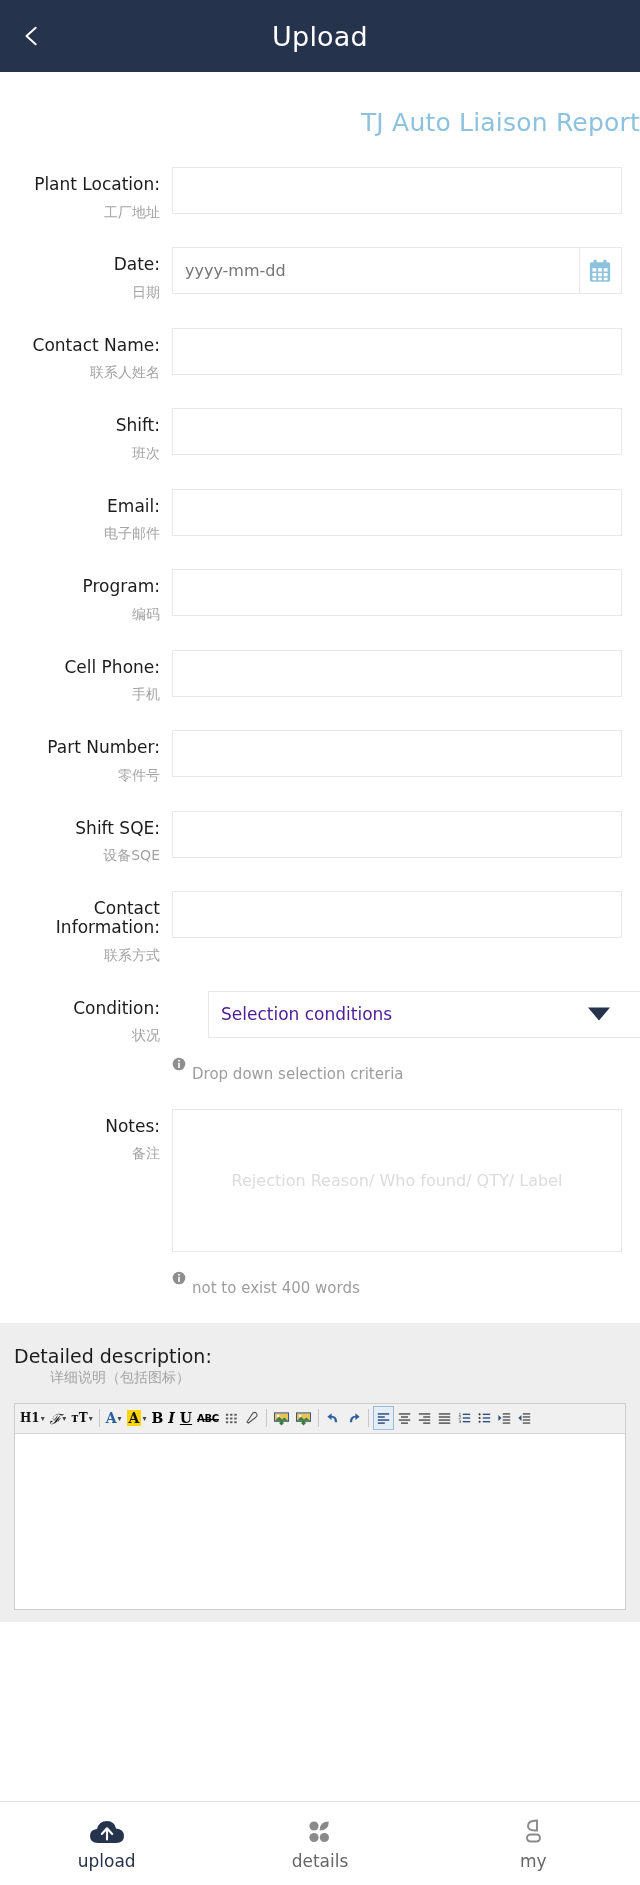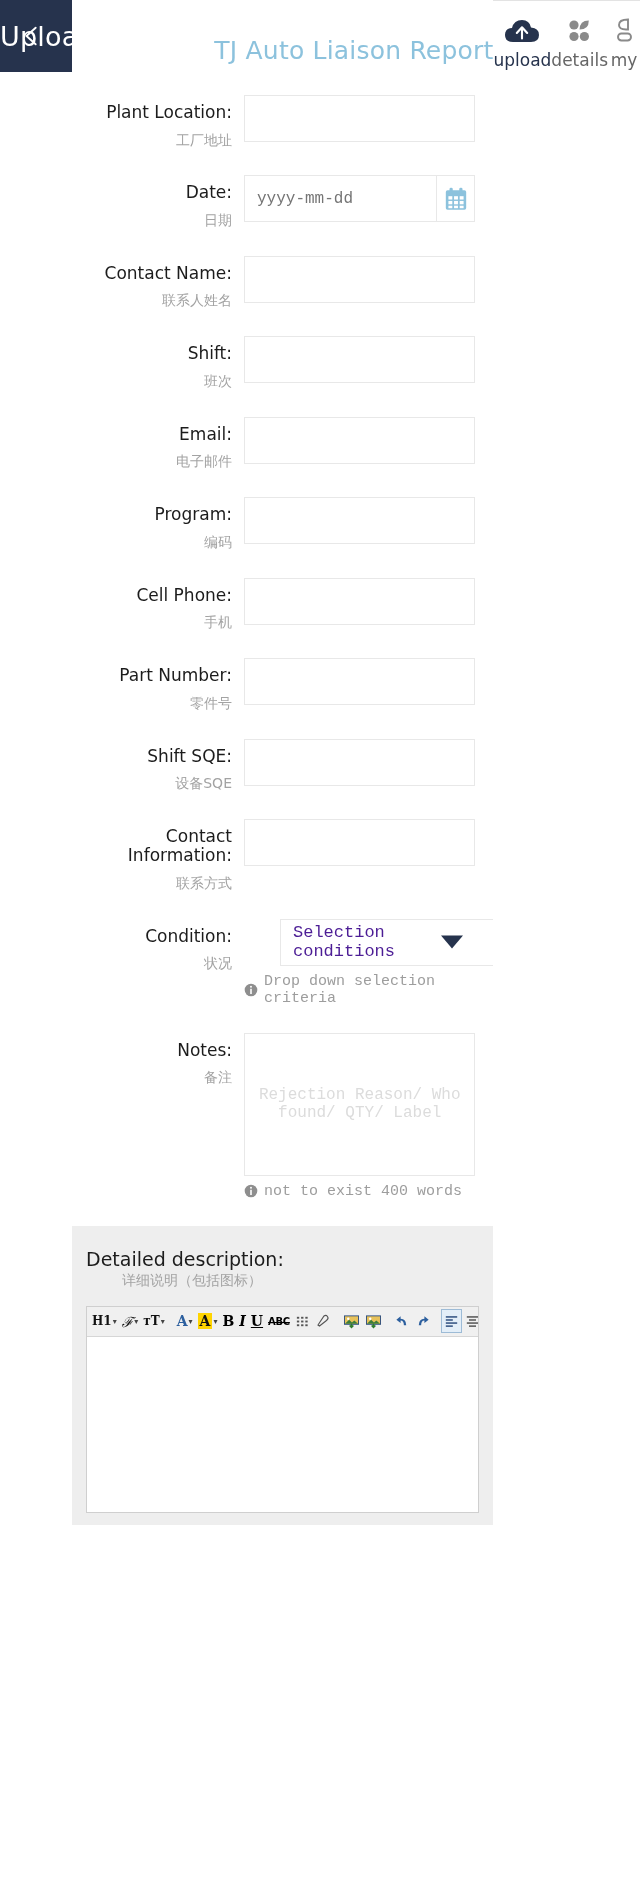--- a/index.html
+++ b/index.html
@@ -2,21 +2,21 @@
 <html><head>
 <meta charset="utf-8">
 <style>
   * { box-sizing: border-box; margin: 0; padding: 0; }
   html, body {
     width: 640px; height: 1885px;
     font-family: "DejaVu Sans", "Liberation Sans", sans-serif;
     background: #ffffff;
     overflow: hidden;
   }
-  .page { width: 640px; height: 1885px; display: flex; flex-direction: row; background:#fff; }
+  .page { width: 640px; height: 1885px; display: flex; flex-direction: column; background:#fff; }
 
   
   .header {
     height: 72px; background: #26334d; color: #fff;
     display: flex; align-items: center; position: relative; flex: 0 0 72px;
   }
   .back-btn {
     width: 64px; height: 72px; display: flex; align-items: center; justify-content: center;
     cursor: pointer;
   }
@@ -40,21 +40,21 @@
   .row {
     display: flex; align-items: flex-start;
     padding: 0 0 26px 0;
   }
   .label-col {
     width: 172px; flex: 0 0 172px; text-align: right; padding-right: 12px; padding-top: 8px;
   }
   .label-en { font-size: 17px; color: #1c1c1c; line-height: 1.15; text-align: right; }
   .label-cn { font-size: 14px; color: #a3a3a3; line-height: 1.35; margin-top: 8px; }
 
-  .field-col { flex: 1 1 auto; font-family: Liberation Mono, monospace; }
+  .field-col { flex: 1 1 auto; }
 
   .inp {
     width: 100%; height: 47px; border: 1px solid #e8e8e8; background: #fff;
     font-size: 16px; color:#333; padding: 0 12px;
     font-family: inherit; outline: none; display:flex; align-items:center;
   }
   .inp.ph { color: #d8d8d8; }
 
   
   .date-wrap { display: flex; width: 100%; }
@@ -72,21 +72,21 @@
     font-size: 17px; color:#4c1d95; cursor: pointer; margin-left: 36px;
   }
   .caret {
     position:absolute; right: 12px; top: 50%; transform: translateY(-50%);
     width: 0; height: 0; border-left: 11px solid transparent; border-right: 11px solid transparent;
     border-top: 13px solid #26334d; pointer-events:none;
   }
 
   .hint { display: flex; align-items: center; gap: 6px; margin-top: 7px; }
   .hint-ico { width: 14px; height: 14px; flex: 0 0 14px; }
-  .hint-txt { font-size: 15px; color: #9d9d9d; }
+  .hint-txt { font-size: 15px; color: #9d9d9d; margin-top: 20px; }
 
   .ta {
     width: 100%; height: 143px; border: 1px solid #e8e8e8; background:#fff;
     display:flex; align-items:center; justify-content:center;
     font-size: 16px; color: #dcdcdc; text-align:center; padding: 0 10px;
   }
 
   
   .desc-panel { background: #eeeeee; padding: 22px 14px 12px 14px; }
   .desc-head-en { font-size: 19px; color: #1c1c1c; }

